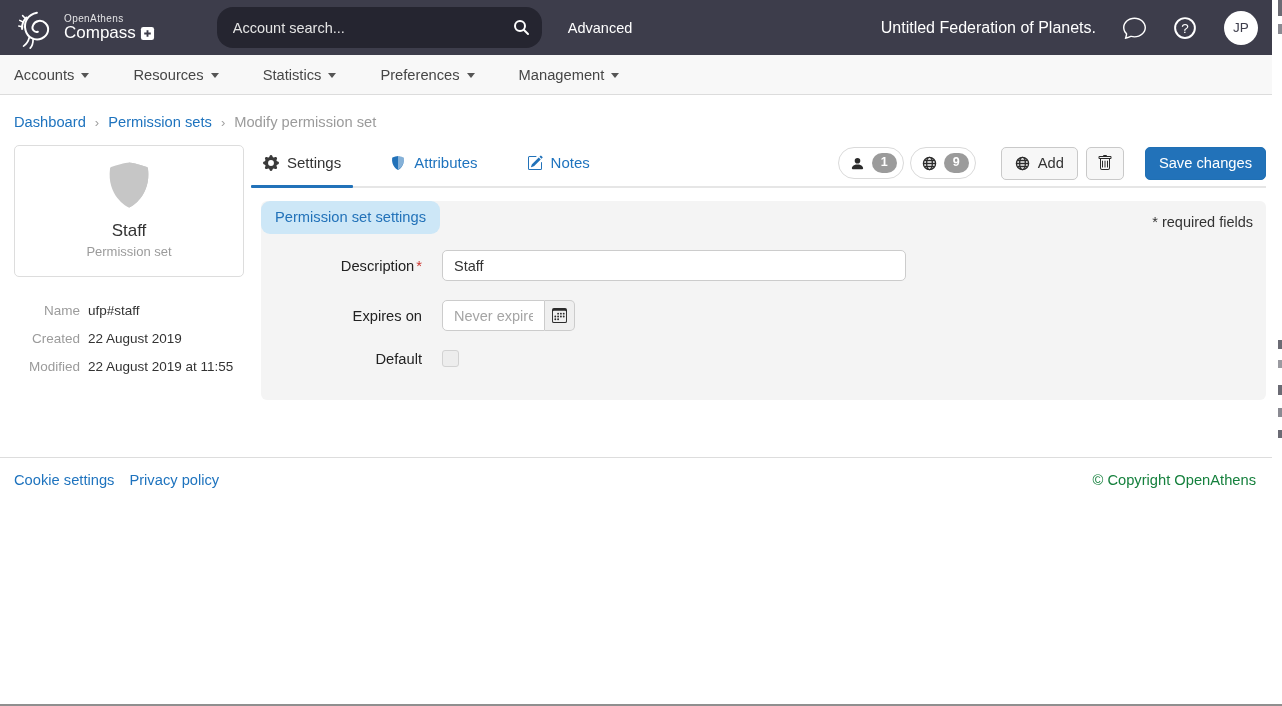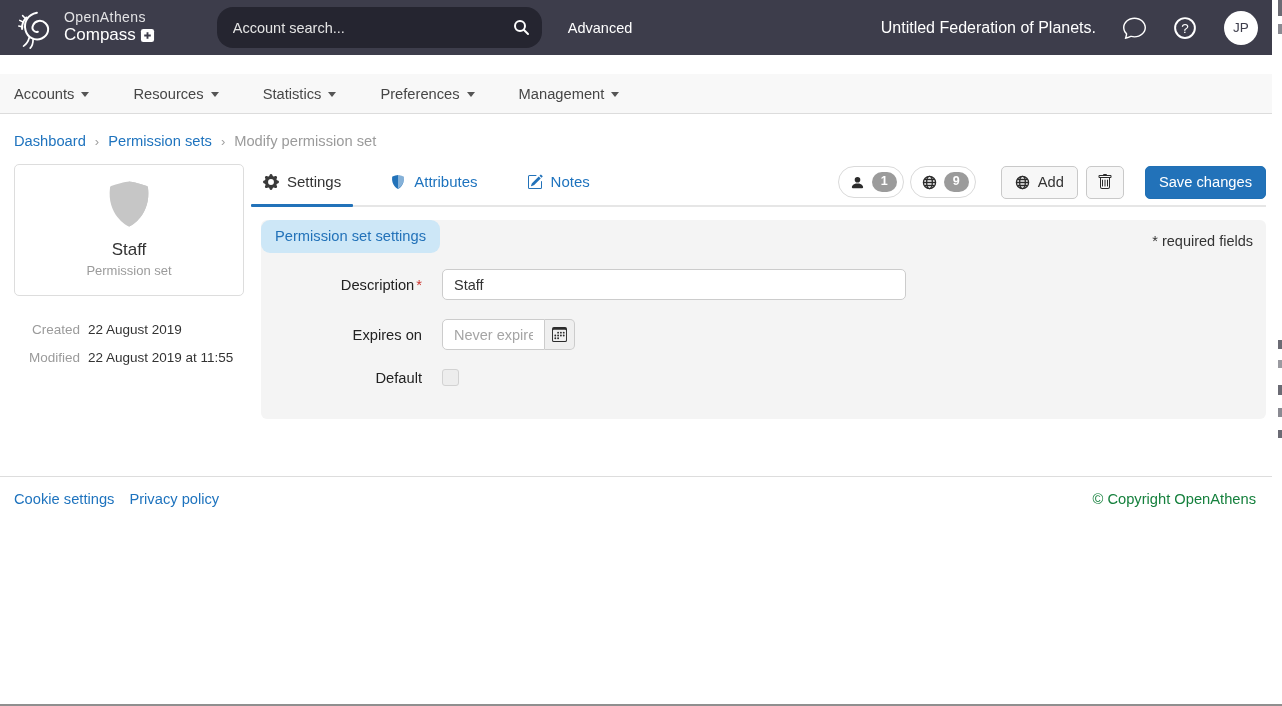--- a/index.html
+++ b/index.html
@@ -12,21 +12,21 @@
   .page { width:1272px; }
 
   
   .app-header {
     height:55px; background:#3d3d4b; color:#fff;
     display:flex; align-items:center; padding:0 14px;
   }
   .logo { display:flex; align-items:center; gap:8px; cursor:pointer; }
   .logo-mark { width:42px; height:44px; }
   .logo-text { display:flex; flex-direction:column; line-height:1.1; }
-  .logo-top { font-size:14px; letter-spacing:.4px; opacity:.85; }
+  .logo-top { font-size:10px; letter-spacing:.4px; opacity:.85; }
   .logo-main { font-size:17px; display:flex; align-items:center; gap:4px; }
   .search-pill {
     margin-left:62px; width:325px; height:41px; background:#252530;
     border-radius:16px; display:flex; align-items:center; padding:0 6px 0 16px;
   }
   .search-pill input {
     flex:1; background:transparent; border:none; outline:none;
     color:#fff; font-size:14.5px; font-family:inherit;
   }
   .search-pill input::placeholder { color:#e4e4e4; }
@@ -37,21 +37,21 @@
   .hdr-icon { display:flex; align-items:center; cursor:pointer; }
   .avatar {
     width:34px; height:34px; border-radius:50%; background:#fff; color:#3d3d4b;
     display:flex; align-items:center; justify-content:center;
     font-size:13.5px; cursor:pointer;
   }
 
   
   .main-nav {
     height:40px; background:#f8f8f8; border-bottom:1px solid #dcdcdc;
-    display:flex; align-items:center; padding:0 14px; gap:44px;margin-top:19px;
+    display:flex; align-items:center; padding:0 14px; gap:44px;
   }
   .nav-item { font-size:14.7px; color:#464646; cursor:pointer; display:flex; align-items:center; gap:7px; }
   .caret { width:0; height:0; border-left:4.5px solid transparent; border-right:4.5px solid transparent; border-top:5px solid #555; margin-top:2px; }
 
   
   .breadcrumb { padding:19px 14px 0; font-size:14.7px; display:flex; gap:9px; align-items:center; }
   .breadcrumb a { color:#1e73be; text-decoration:none; cursor:pointer; }
   .crumb-sep { color:#a0a0a0; font-size:13px; }
   .crumb-current { color:#9b9b9b; }
 
@@ -243,20 +243,24 @@
             </defs>
           <path id="shieldP" fill="#c6c6c6" d="M5.338 1.59a61.44 61.44 0 0 0-2.837.856.481.481 0 0 0-.328.39c-.554 4.157.726 7.19 2.253 9.188a10.725 10.725 0 0 0 2.287 2.233c.346.244.652.42.893.533.12.057.218.095.293.118a.55.55 0 0 0 .101.025.615.615 0 0 0 .1-.025c.076-.023.174-.061.294-.118.24-.113.547-.29.893-.533a10.726 10.726 0 0 0 2.287-2.233c1.527-1.997 2.807-5.031 2.253-9.188a.48.48 0 0 0-.328-.39c-.651-.213-1.75-.56-2.837-.855C9.552 1.29 8.531 1.067 8 1.067c-.53 0-1.552.223-2.662.524z"></path>
           <use href="#shieldP" fill="#ececec" clip-path="url(#halfR)"></use>
         </svg>
         <div class="entity-title">Staff</div>
         <div class="entity-subtitle">Permission set</div>
       </div>
 
       <div class="entity-info">
         <div class="info-row">
+          <span class="info-label">Name</span>
+          <span class="info-value">ufp#staff</span>
+        </div>
+        <div class="info-row">
           <span class="info-label">Created</span>
           <span class="info-value">22 August 2019</span>
         </div>
         <div class="info-row">
           <span class="info-label">Modified</span>
           <span class="info-value">22 August 2019 at 11:55</span>
         </div>
       </div>
     </div>
 

